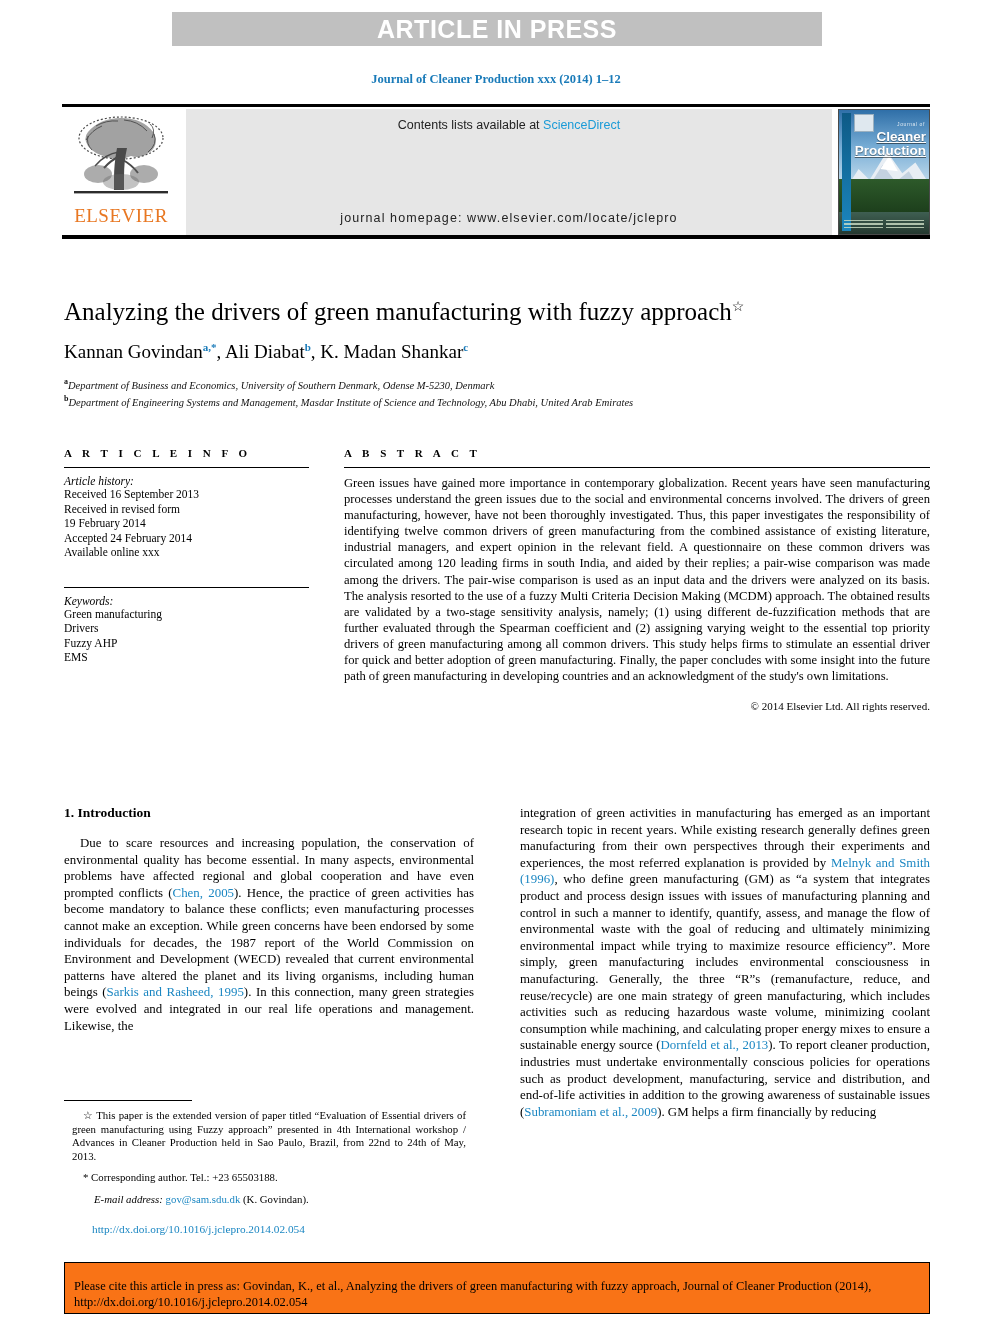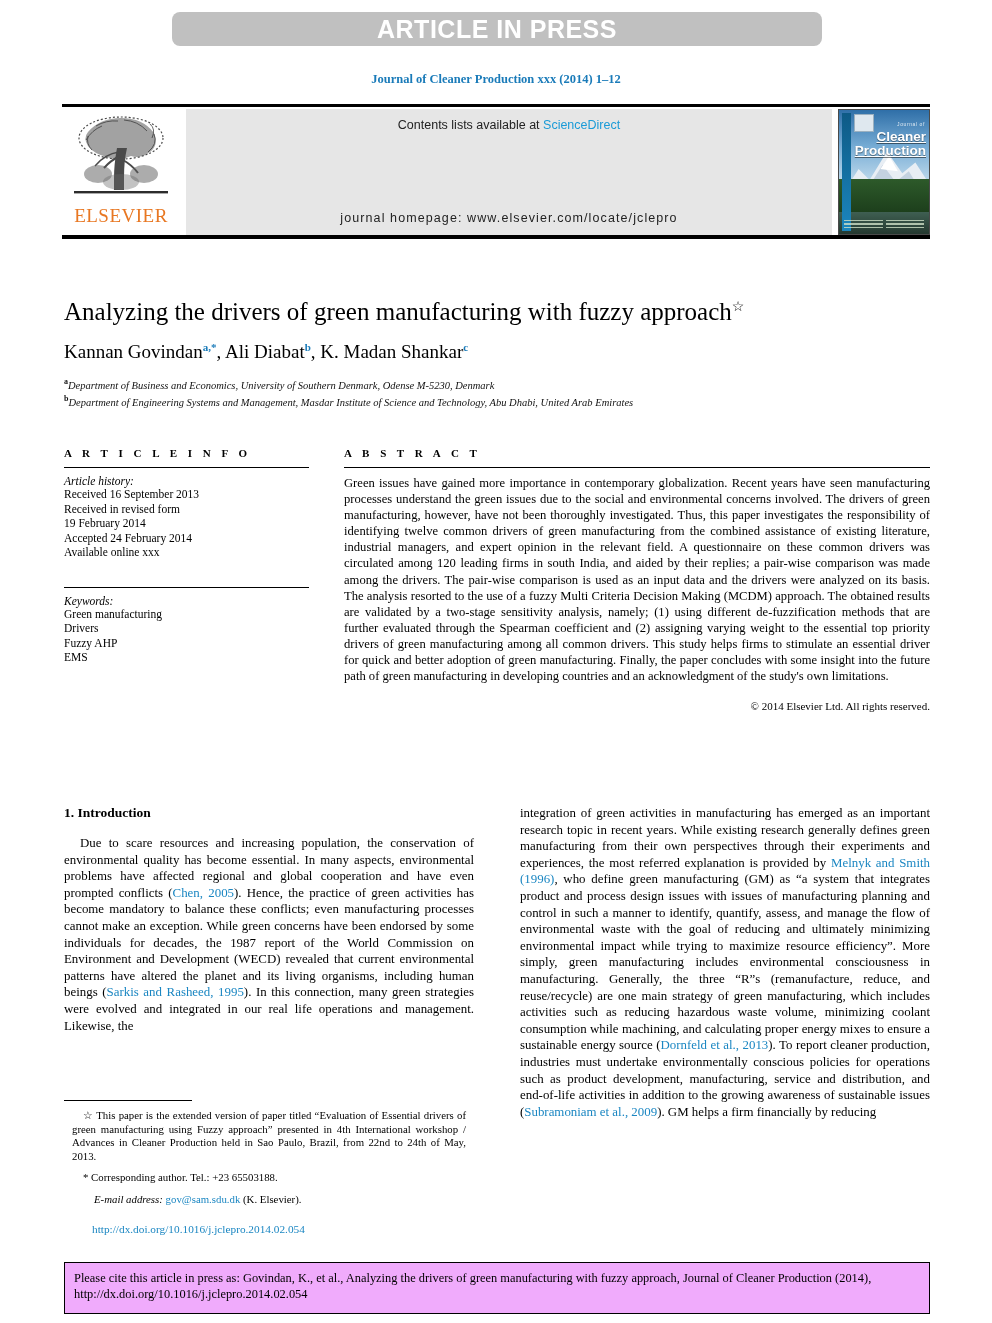--- a/index.html
+++ b/index.html
@@ -13,21 +13,21 @@
     position: relative;
     overflow: hidden;
   }
 
   
   .press-banner {
     position: absolute;
     left: 172px; top: 12px;
     width: 650px; height: 34px;
     background: #c0c0c0;
-    display: flex; align-items: center; justify-content: center; border-radius: 8px;
+    display: flex; align-items: center; justify-content: center;
   }
   .press-banner-text {
     font-family: "Liberation Sans", sans-serif;
     font-weight: bold;
     font-size: 25px;
     letter-spacing: 0.5px;
     color: #ffffff;
   }
 
   
@@ -282,23 +282,23 @@
     font-size: 11.3px;
     line-height: 14px;
     color: #000;
   }
 
   
   .cite-box {
     position: absolute;
     left: 64px; top: 1262px;
     width: 866px; height: 52px;
-    background: #f0abfc;
+    background: #f97316;
     border: 1px solid #000;
-    padding: 7px 9px 0 9px;
+    padding: 15px 9px 0 9px;
   }
   .cite-text {
     font-size: 12.4px;
     line-height: 16px;
     color: #000;
   }
 </style>
 </head>
 <body>
 
@@ -433,21 +433,21 @@
 
     <p class="para"><span>Due to scare resources and increasing population, the conservation of environmental quality has become essential. In many aspects, environmental problems have affected regional and global cooperation and have even prompted conflicts (</span><span class="ref">Chen, 2005</span><span>). Hence, the practice of green activities has become mandatory to balance these conflicts; even manufacturing processes cannot make an exception. While green concerns have been endorsed by some individuals for decades, the 1987 report of the World Commission on Environment and Development (WECD) revealed that current environmental patterns have altered the planet and its living organisms, including human beings (</span><span class="ref">Sarkis and Rasheed, 1995</span><span>). In this connection, many green strategies were evolved and integrated in our real life operations and management. Likewise, the</span></p>
 
     <div class="footnotes">
       <div class="foot-rule"></div>
 
       <p class="foot-text foot-indent"><span>☆</span><span> This paper is the extended version of paper titled “Evaluation of Essential drivers of green manufacturing using Fuzzy approach” presented in 4th International workshop / Advances in Cleaner Production held in Sao Paulo, Brazil, from 22nd to 24th of May, 2013.</span></p>
 
       <p class="foot-text foot-indent"><span>*</span><span> Corresponding author. Tel.: +23 65503188.</span></p>
 
-      <p class="foot-text" style="text-indent:22px"><span class="foot-em">E-mail address:</span> <span class="ref">gov@sam.sdu.dk</span> <span>(K. Elsevier).</span></p>
+      <p class="foot-text" style="text-indent:22px"><span class="foot-em">E-mail address:</span> <span class="ref">gov@sam.sdu.dk</span> <span>(K. Govindan).</span></p>
 
       <div class="doi-line">http://dx.doi.org/10.1016/j.jclepro.2014.02.054</div>
     </div>
   </div>
 
   <div class="col">
     <p class="para no-indent"><span>integration of green activities in manufacturing has emerged as an important research topic in recent years. While existing research generally defines green manufacturing from their own perspectives through their experiments and experiences, the most referred explanation is provided by </span><span class="ref">Melnyk and Smith (1996)</span><span>, who define green manufacturing (GM) as “a system that integrates product and process design issues with issues of manufacturing planning and control in such a manner to identify, quantify, assess, and manage the flow of environmental waste with the goal of reducing and ultimately minimizing environmental impact while trying to maximize resource efficiency”. More simply, green manufacturing includes environmental consciousness in manufacturing. Generally, the three “R”s (remanufacture, reduce, and reuse/recycle) are one main strategy of green manufacturing, which includes activities such as reducing hazardous waste volume, minimizing coolant consumption while machining, and calculating proper energy mixes to ensure a sustainable energy source (</span><span class="ref">Dornfeld et al., 2013</span><span>). To report cleaner production, industries must undertake environmentally conscious policies for operations such as product development, manufacturing, service and distribution, and end-of-life activities in addition to the growing awareness of sustainable issues (</span><span class="ref">Subramoniam et al., 2009</span><span>). GM helps a firm financially by reducing</span></p>
   </div>
 </div>
 

